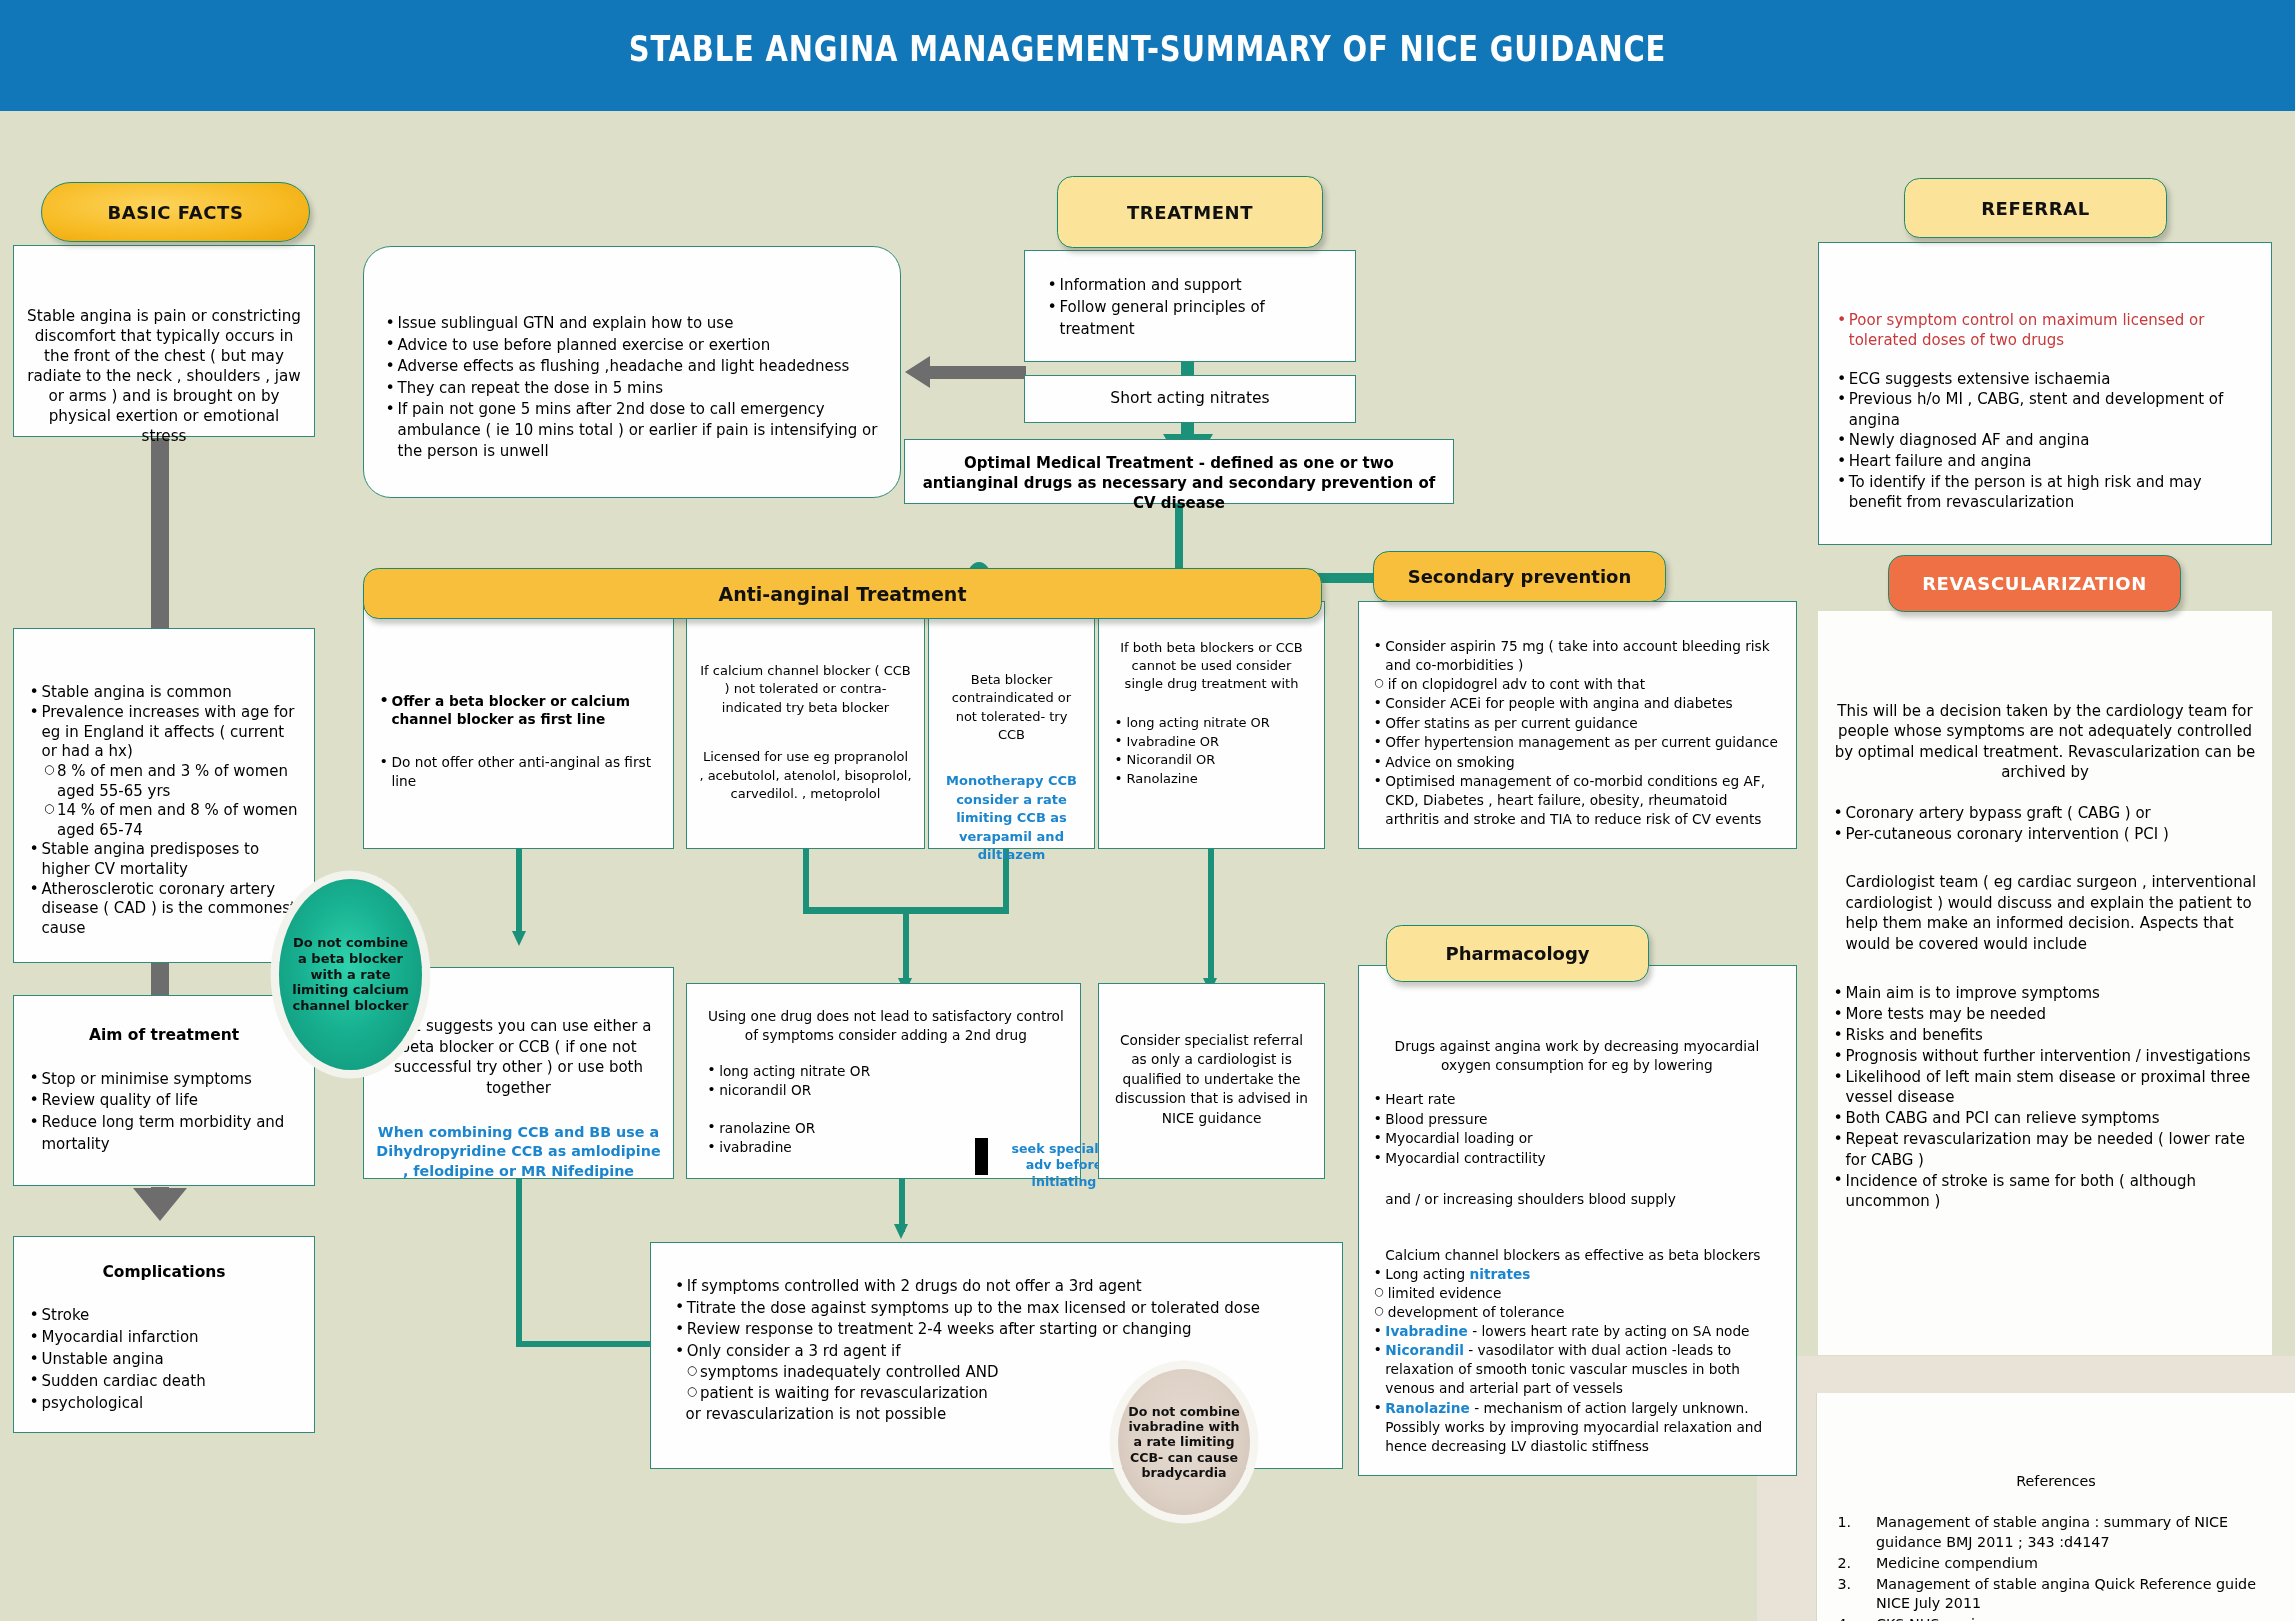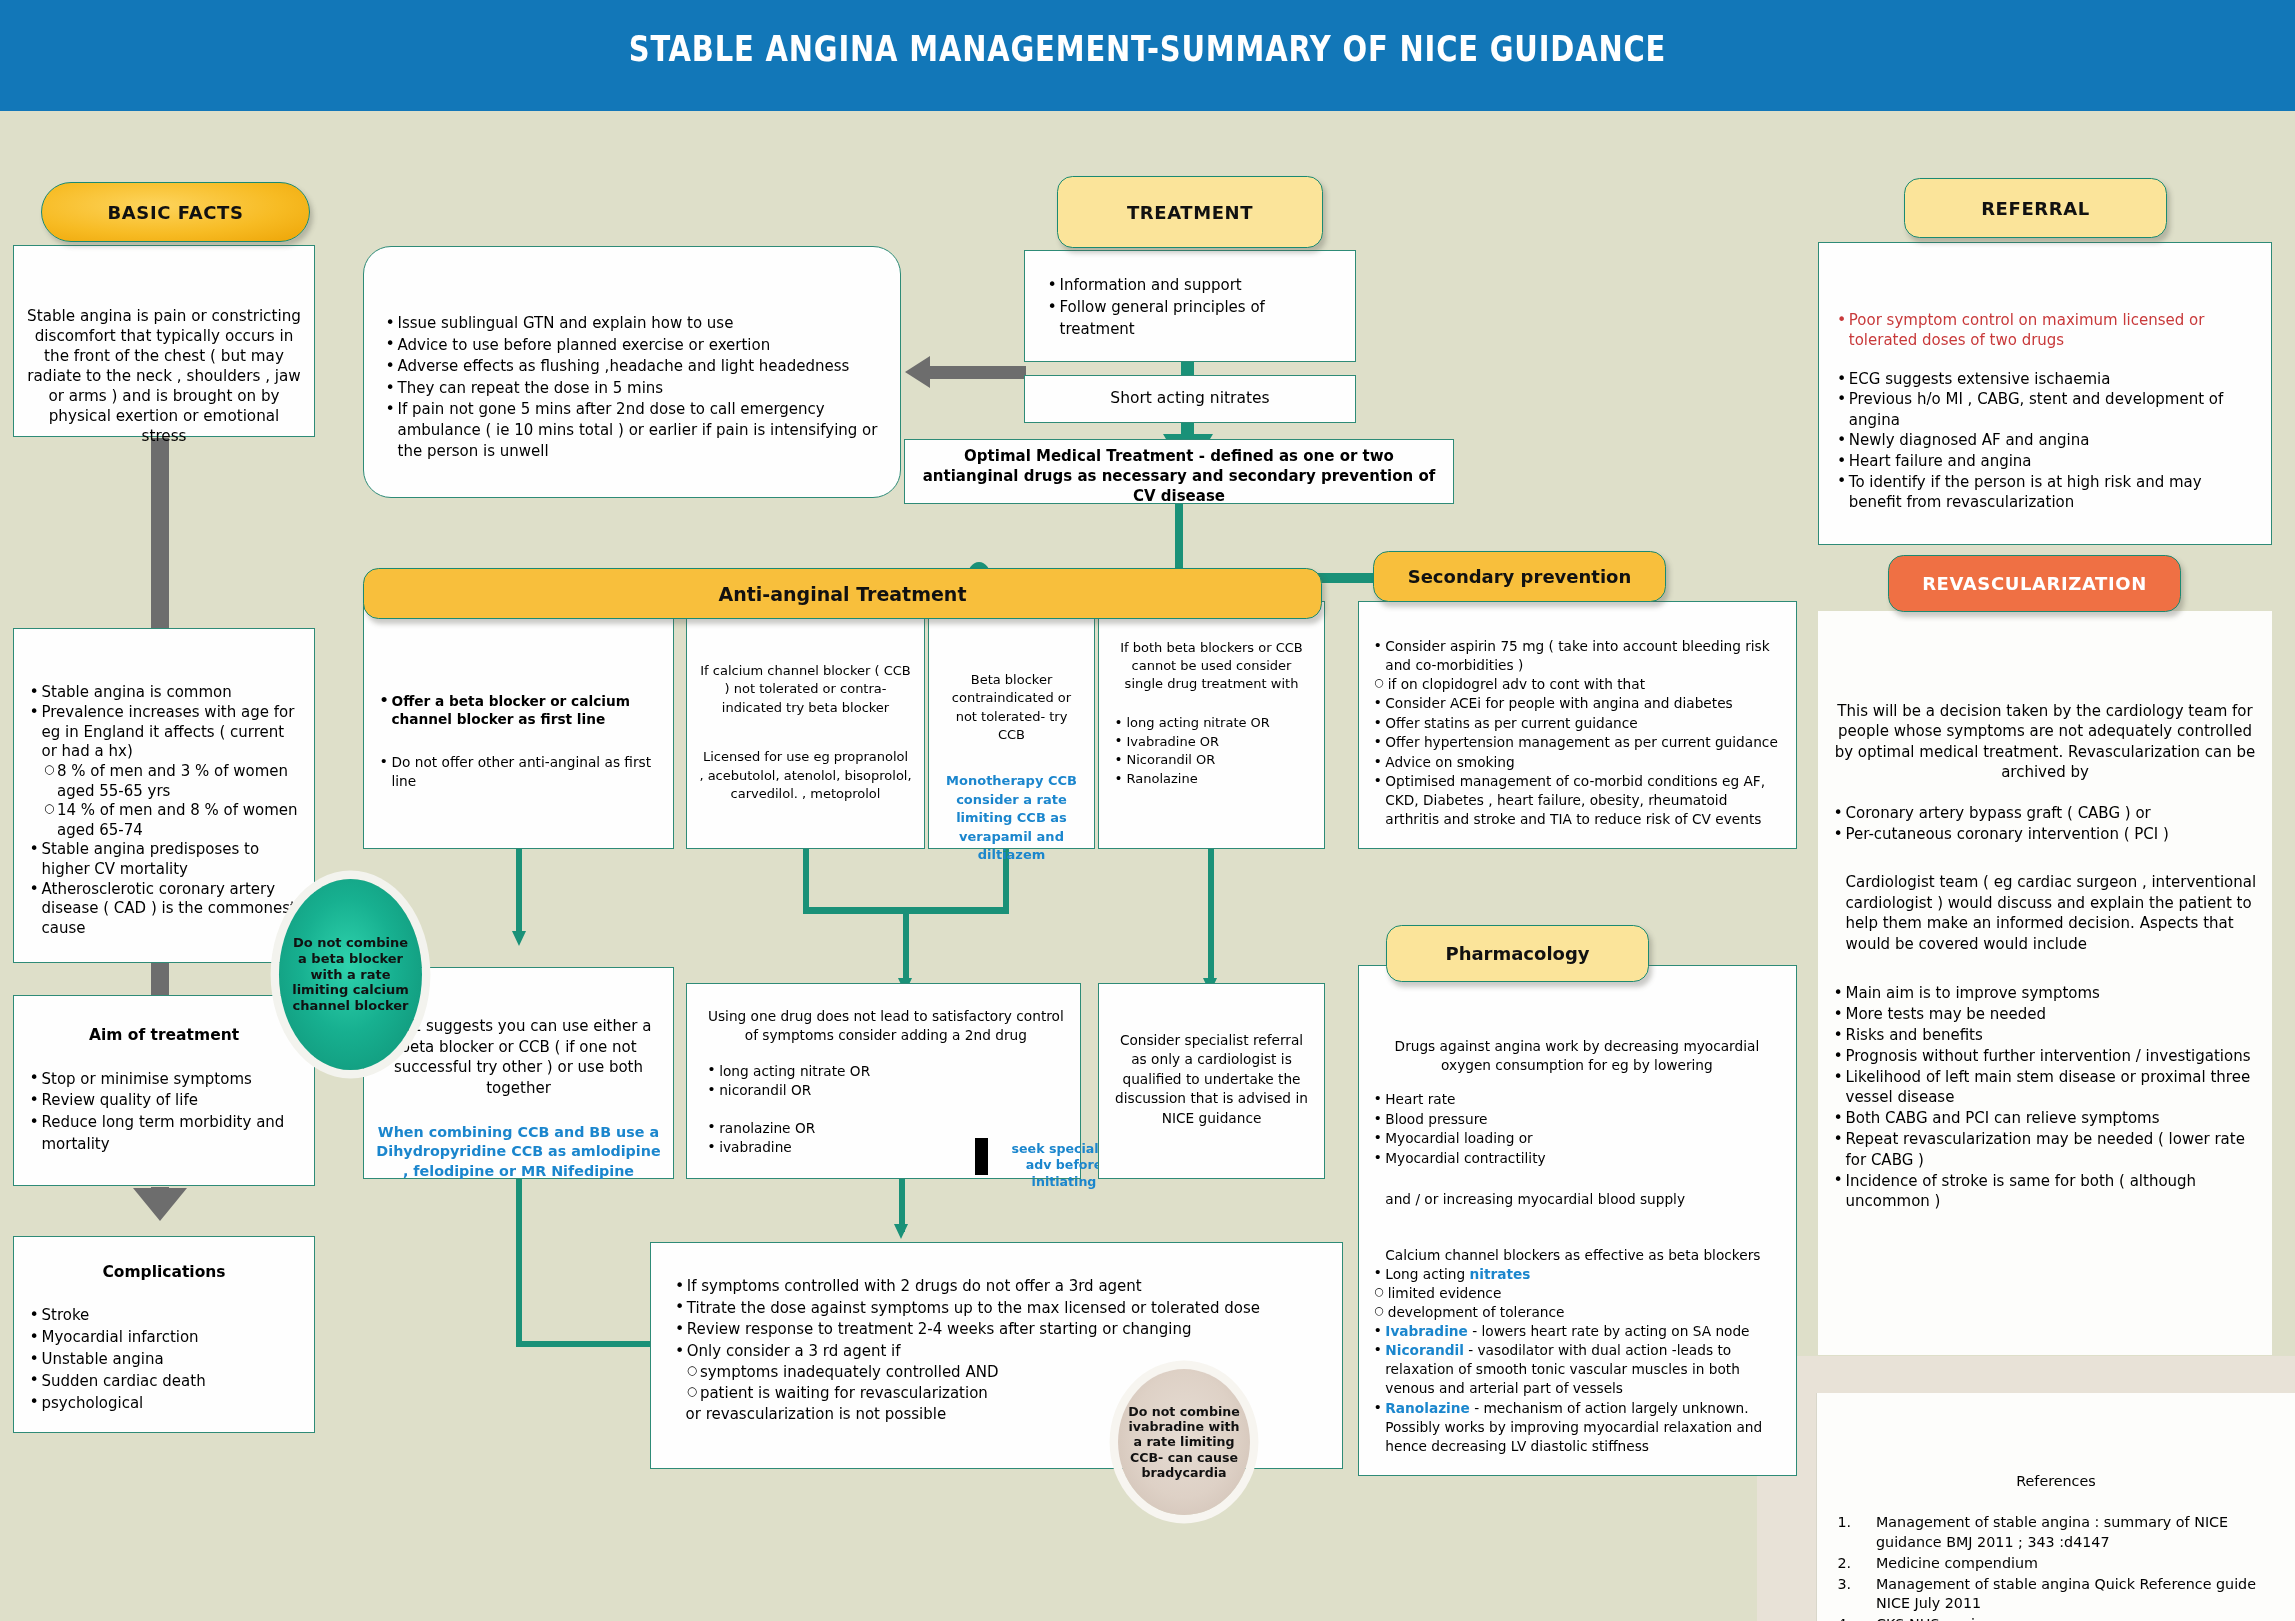--- a/index.html
+++ b/index.html
@@ -223,21 +223,21 @@
   <div class="ln" style="left:1181px; top:362px; width:13px; height:19px;"></div>
 
   <div class="card" style="left:1024px; top:375px; width:332px; height:48px;">
     <div class="card-inner ctr" style="padding-top:13px; font-size:15.5px;">Short acting nitrates</div>
   </div>
 
   <div class="ln" style="left:1181px; top:423px; width:13px; height:18px;"></div>
   <div class="big-arrow" style="left:1163px; top:434px;"></div>
 
   <div class="card" style="left:904px; top:439px; width:550px; height:65px;">
-    <div class="card-inner ctr bold" style="padding-top:7px; font-size:15px; line-height:1.32;">Optimal Medical Treatment - defined as one or two antianginal drugs as necessary and secondary prevention of CV disease</div>
+    <div class="card-inner ctr bold" style="padding-top:14px; font-size:15px; line-height:1.32;">Optimal Medical Treatment - defined as one or two antianginal drugs as necessary and secondary prevention of CV disease</div>
   </div>
 
   <div class="ln" style="left:1175px; top:504px; width:8.4px; height:73px;"></div>
   <div class="ln" style="left:979px; top:573px; width:604px; height:9.6px;"></div>
   <div class="ring" style="left:967px; top:562px; width:24px; height:32px;"></div>
   <div class="ring" style="left:1566px; top:562px; width:24px; height:32px;"></div>
 
   <div class="pill yellow" style="left:1904px; top:178px; width:263px; height:60px; font-size:18px; letter-spacing:0.6px;">
     <span>REFERRAL</span>
   </div>
@@ -405,21 +405,21 @@
     <div class="card-inner" style="padding-top:71px; padding-left:10.8px; font-size:13.7px; line-height:1.38;">
       <div class="ctr">Drugs against angina work by decreasing myocardial oxygen consumption for eg by lowering</div>
       <div style="height:15.5px;"></div>
       <ul class="b">
         <li>Heart rate</li>
         <li>Blood pressure</li>
         <li>Myocardial loading or</li>
         <li>Myocardial contractility</li>
       </ul>
       <div style="height:21.5px;"></div>
-      <div style="padding-left:15.5px;">and / or increasing myocardial blood supply</div>
+      <div style="padding-left:15.5px;">and / or increasing shoulders blood supply</div>
       <div style="height:37px;"></div>
       <div style="padding-left:15.5px;">Calcium channel blockers as effective as beta blockers</div>
       <ul class="b">
         <li><span>Long acting </span><span class="blue">nitrates</span></li>
       </ul>
       <ul class="sub" style="margin-left:3.6px;">
         <li>limited evidence</li>
         <li>development of tolerance</li>
       </ul>
       <ul class="b">

